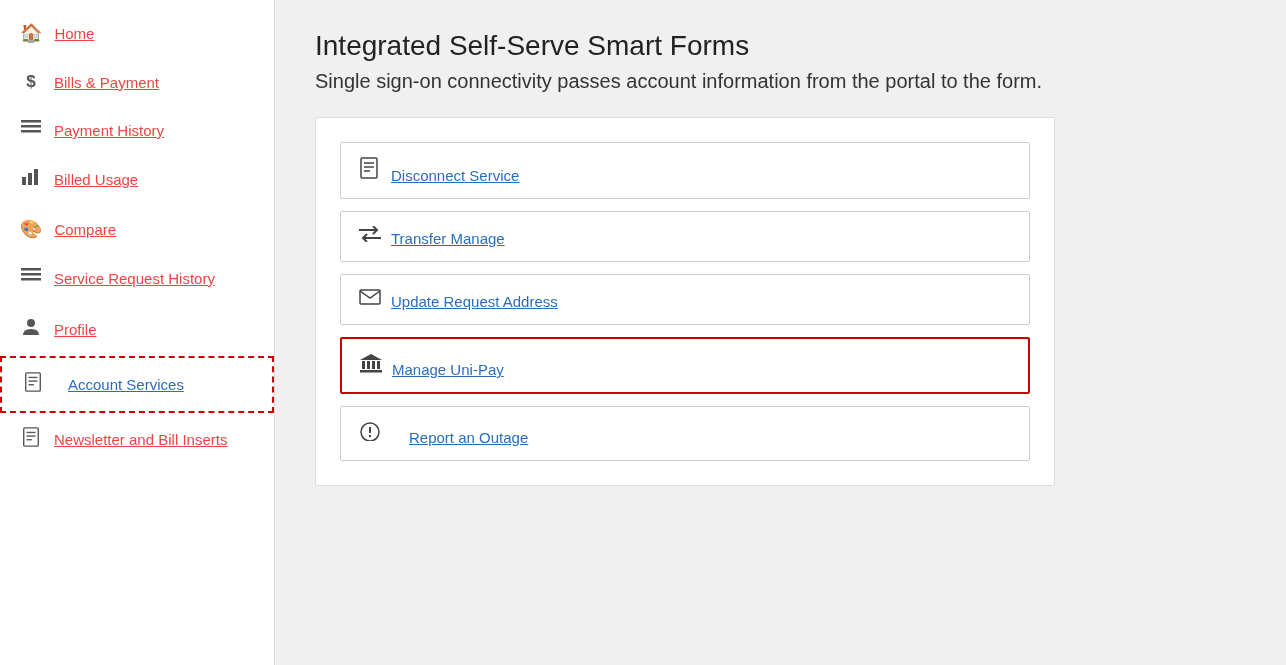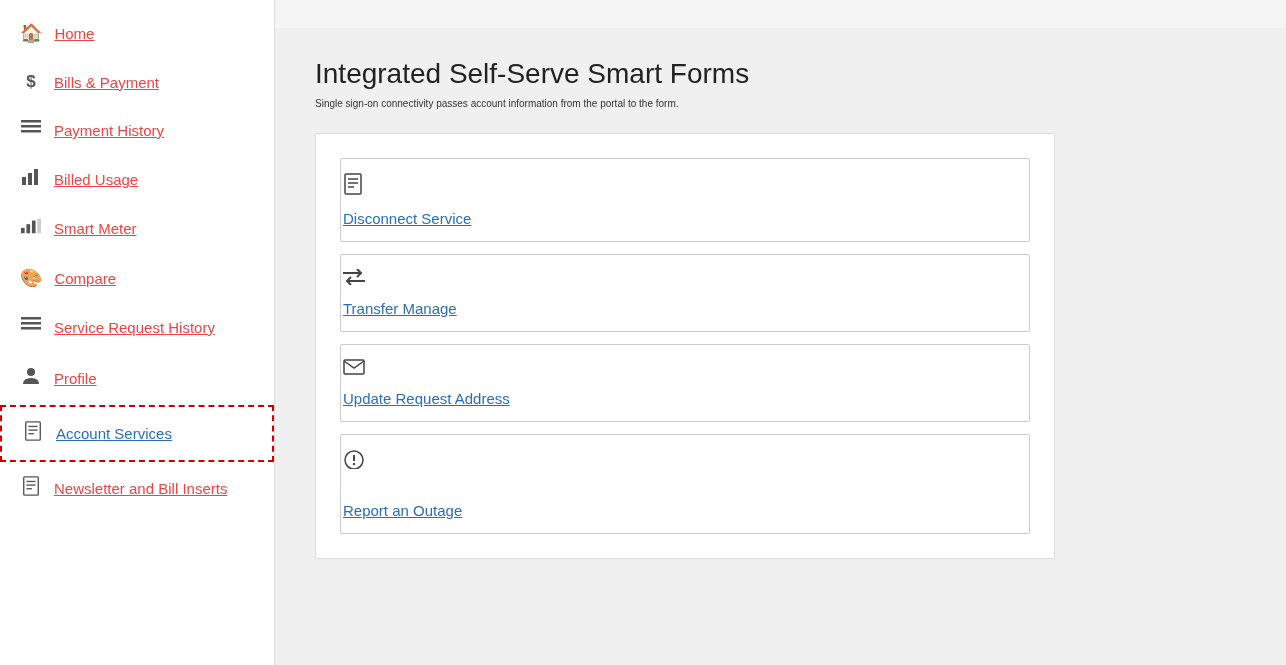--- a/index.html
+++ b/index.html
@@ -33,68 +33,66 @@
     }
     .sidebar-item .label {
       color: #ef4444;
       text-decoration: underline;
       font-size: 15px;
     }
     .sidebar-item.active {
       border: 2px dashed #c00;
       background: #fff;
     }
-    .sidebar-item.active .label { color: #2a6ebb; }
+    .sidebar-item.active .label { color: #2a6ebb; margin-left: 12px; }
 
     
     .main-content {
       flex: 1;
       background: #f0f0f0;
       overflow-y: auto;
       padding: 30px 40px;
-      margin-top: 28px;
     }
 
     .page-title {
       font-size: 28px;
       font-weight: normal;
       color: #222;
       margin-bottom: 8px;
     }
 
     .page-subtitle {
-      font-size: 10px;
+      font-size: 20px;
       color: #333;
       margin-bottom: 24px;
     }
 
     .forms-container {
       background: #fff;
       border: 1px solid #ddd;
       border-radius: 2px;
       padding: 24px;
       max-width: 740px;
     }
 
     .form-button {
       display: flex;
-      align-items: flex-start;
+      align-items: flex-end;
       gap: 10px;
       width: 100%;
-      padding: 14px 2px;
+      padding: 14px 18px;
       margin-bottom: 12px;
       border: 1px solid #ccc;
       border-radius: 2px;
       background: #fff;
       font-size: 15px;
       color: #2a6ebb;
       cursor: pointer;
       text-align: left;
       text-decoration: underline;
-      flex-direction: column;
     }
     .form-button:last-child { margin-bottom: 0; gap: 28px; }
 
     .form-button.highlighted {
       border: 2px solid #c00;
     }
 
     .form-button .btn-icon {
       font-size: 18px;
       color: #444;
@@ -125,31 +123,20 @@
   </a>
   <a class="sidebar-item">
     <span class="icon">
       <svg width="20" height="16" viewBox="0 0 20 16" fill="#555">
         <rect x="1" y="8" width="4" height="8"></rect>
           <rect x="7" y="4" width="4" height="12"></rect>
           <rect x="13" y="0" width="4" height="16"></rect>
       </svg>
     </span>
     <span class="label">Billed Usage</span>
-  </a>
-  <a class="sidebar-item">
-    <span class="icon">
-      <svg width="20" height="16" viewBox="0 0 22 16" fill="#555">
-        <rect x="0" y="10" width="4" height="6"></rect>
-          <rect x="6" y="6" width="4" height="10"></rect>
-          <rect x="12" y="2" width="4" height="14"></rect>
-          <rect x="18" y="0" width="4" height="16" fill="#ccc"></rect>
-      </svg>
-    </span>
-    <span class="label">Smart Meter</span>
   </a>
   <a class="sidebar-item">
     <span class="icon">🎨</span>
     <span class="label">Compare</span>
   </a>
   <a class="sidebar-item">
     <span class="icon">
       <svg width="20" height="16" viewBox="0 0 20 16" fill="#555">
         <rect y="0" width="20" height="2.5"></rect>
           <rect y="5" width="20" height="2.5"></rect>
@@ -222,20 +209,33 @@
     <button class="form-button">
       <span class="btn-icon">
         <svg width="22" height="16" viewBox="0 0 22 16" fill="none" stroke="#444" stroke-width="1.5">
           <rect x="1" y="1" width="20" height="14" rx="1"></rect>
           <path d="M1 2 L11 9 L21 2"></path>
         </svg>
       </span>
       <span>Update Request Address</span>
     </button>
 
+    <button class="form-button highlighted">
+      <span class="btn-icon">
+        <svg width="22" height="20" viewBox="0 0 22 20" fill="#444">
+          <polygon points="11,1 22,7 0,7"></polygon>
+          <rect x="2" y="8" width="3" height="8"></rect>
+            <rect x="7" y="8" width="3" height="8"></rect>
+          <rect x="12" y="8" width="3" height="8"></rect>
+            <rect x="17" y="8" width="3" height="8"></rect>
+          <rect x="0" y="17" width="22" height="2.5"></rect>
+        </svg>
+      </span>
+      <span>Manage Uni-Pay</span>
+    </button>
 
     <button class="form-button">
       <span class="btn-icon">
         <svg width="22" height="20" viewBox="0 0 22 20" fill="#444">
           <circle cx="11" cy="11" r="9" fill="none" stroke="#444" stroke-width="1.5"></circle>
           <line x1="11" y1="6" x2="11" y2="12" stroke="#444" stroke-width="2"></line>
           <circle cx="11" cy="15" r="1.2" fill="#444"></circle>
         </svg>
       </span>
       <span>Report an Outage</span>

